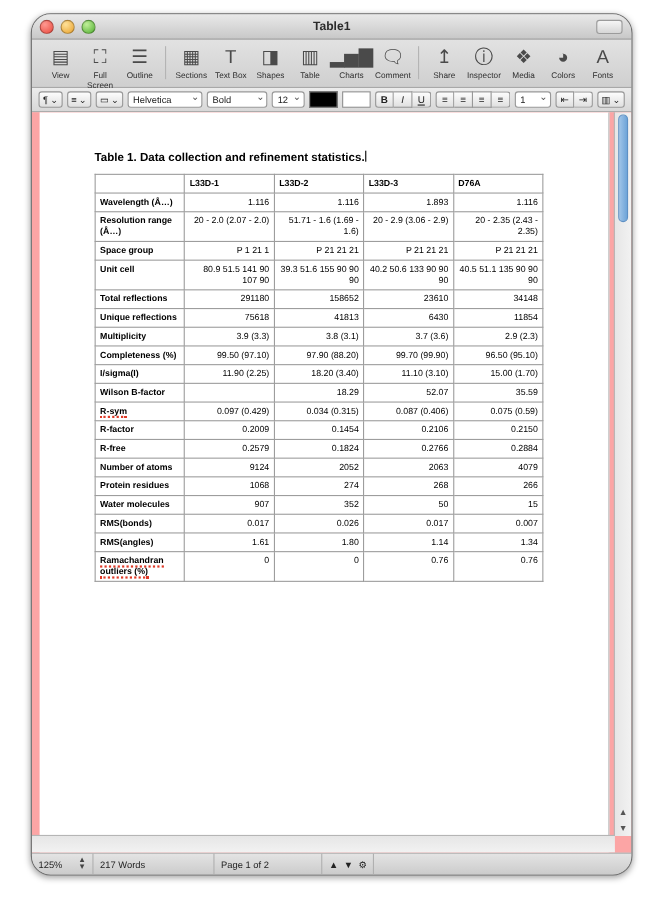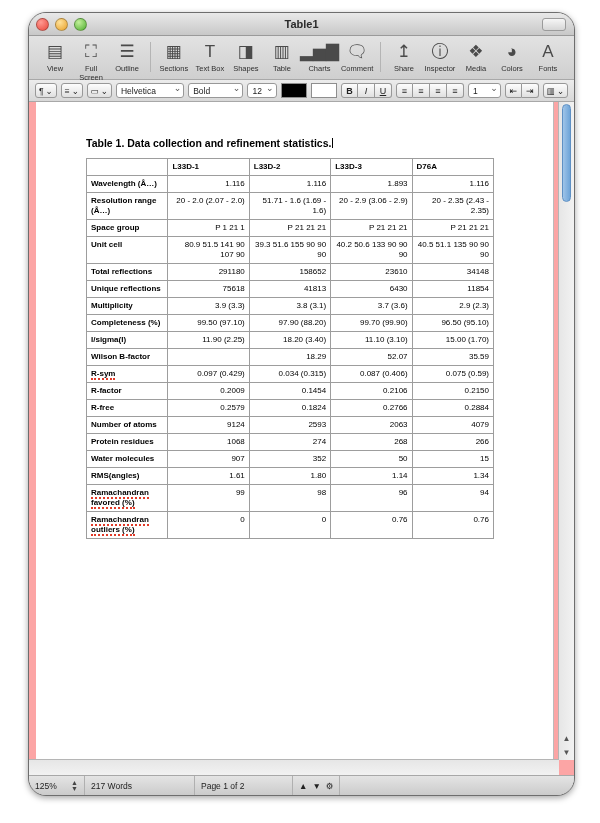--- a/index.html
+++ b/index.html
@@ -538,51 +538,51 @@
               <tr>
                 <td class="rowhdr">R-free</td>
                 <td class="val">0.2579</td>
                 <td class="val">0.1824</td>
                 <td class="val">0.2766</td>
                 <td class="val">0.2884</td>
               </tr>
               <tr>
                 <td class="rowhdr">Number of atoms</td>
                 <td class="val">9124</td>
-                <td class="val">2593</td>
+                <td class="val">2052</td>
                 <td class="val">2063</td>
                 <td class="val">4079</td>
               </tr>
               <tr>
                 <td class="rowhdr">Protein residues</td>
                 <td class="val">1068</td>
                 <td class="val">274</td>
                 <td class="val">268</td>
                 <td class="val">266</td>
               </tr>
               <tr>
                 <td class="rowhdr">Water molecules</td>
                 <td class="val">907</td>
                 <td class="val">352</td>
                 <td class="val">50</td>
                 <td class="val">15</td>
               </tr>
               <tr>
+                <td class="rowhdr">RMS(bonds)</td>
+                <td class="val">0.017</td>
+                <td class="val">0.026</td>
+                <td class="val">0.017</td>
+                <td class="val">0.007</td>
+              </tr>
+              <tr>
                 <td class="rowhdr">RMS(angles)</td>
                 <td class="val">1.61</td>
                 <td class="val">1.80</td>
                 <td class="val">1.14</td>
                 <td class="val">1.34</td>
-              </tr>
-              <tr>
-                <td class="rowhdr"><span class="spellerr">Ramachandran favored (%)</span></td>
-                <td class="val">99</td>
-                <td class="val">98</td>
-                <td class="val">96</td>
-                <td class="val">94</td>
               </tr>
               <tr>
                 <td class="rowhdr"><span class="spellerr">Ramachandran outliers (%)</span></td>
                 <td class="val">0</td>
                 <td class="val">0</td>
                 <td class="val">0.76</td>
                 <td class="val">0.76</td>
               </tr>
             </tbody>
         </table>

